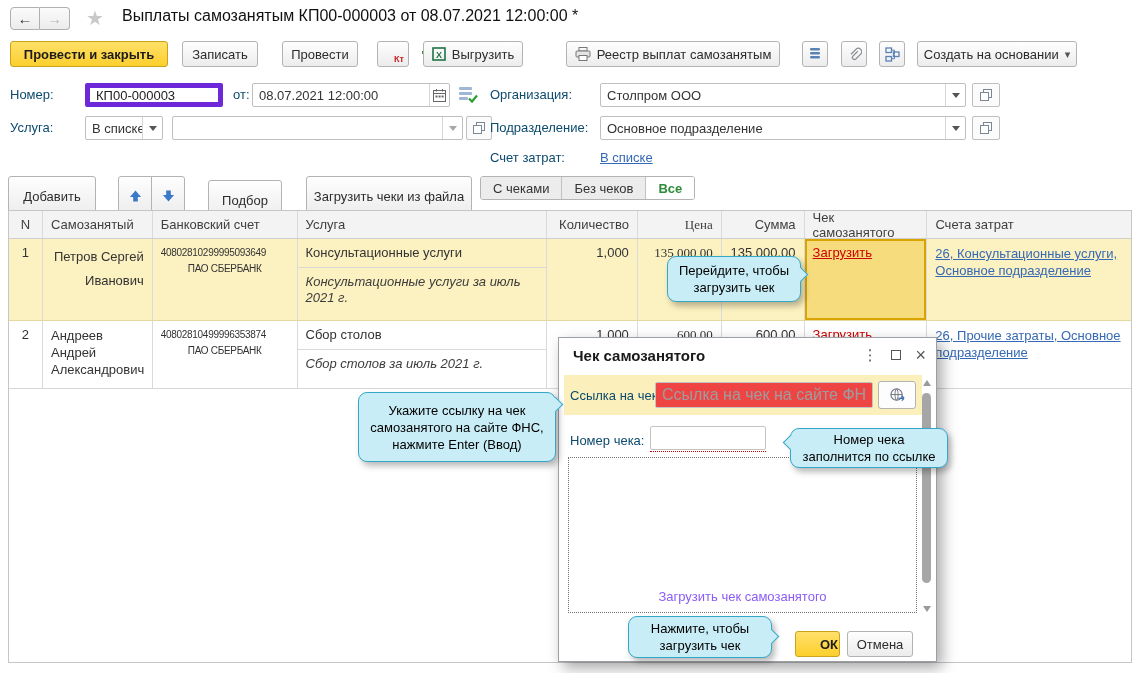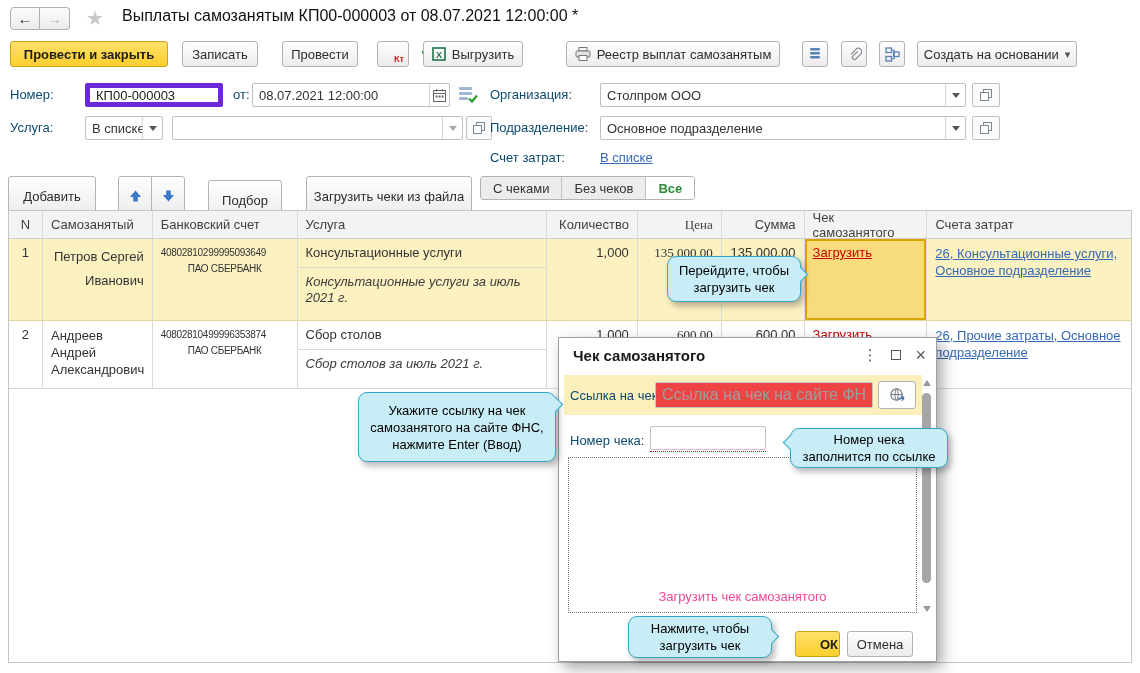--- a/index.html
+++ b/index.html
@@ -92,21 +92,21 @@
   .dlg-yellow .lbl { left:6px; top:13px; }
   .dlg-link-inp { left:91px; top:7px; width:218px; height:26px; position:absolute; border:1px solid #c3c3c3;
                   border-radius:2px; background:#ef4444; font-size:16px; padding:0 6px; font-family:"Liberation Sans",sans-serif; }
   .dlg-link-inp::placeholder { color:#9d9d9d; }
   .globe-btn { position:absolute; left:314px; top:6px; width:38px; height:28px; border:1px solid #b3b3b3;
                border-radius:3px; background:#fdfdfd; display:flex; align-items:center; justify-content:center; }
   .dlg-num-lbl { left:11px; top:95px; }
   .dlg-num-inp { position:absolute; left:91px; top:88px; width:116px; height:24px; border:1px solid #c3c3c3; border-radius:2px; }
   .red-dot { position:absolute; left:91px; top:113px; width:116px; border-bottom:1px dotted #cc0000; }
   .dropzone { position:absolute; left:9px; top:119px; width:349px; height:156px; border:1px dotted #707070; }
-  .dz-text { position:absolute; bottom:8px; width:100%; text-align:center; color:#ec4899; }
+  .dz-text { position:absolute; bottom:8px; width:100%; text-align:center; color:#8b5cf6; }
   .sbar { position:absolute; left:362px; top:42px; width:12px; height:232px; }
   .sb-up { position:absolute; top:0; left:2px; width:0; height:0; border-left:4px solid transparent; border-right:4px solid transparent; border-bottom:6px solid #9a9a9a; }
   .sb-dn { position:absolute; bottom:0; left:2px; width:0; height:0; border-left:4px solid transparent; border-right:4px solid transparent; border-top:6px solid #9a9a9a; }
   .sb-thumb { position:absolute; top:13px; left:1px; width:9px; height:190px; background:#a6a6a6; border-radius:5px; }
   .dlg-ok { left:236px; top:293px; width:42px;padding-left:33px; }
   .dlg-cancel { left:288px; top:293px; width:66px; }
 
   
   .dtkt { position:relative; width:100%; height:100%; }
   .dtkt .dt { position:absolute; left:20px; top:2px; font-size:9px; font-weight:bold; color:#2f8b2f;margin-left:24px; }

